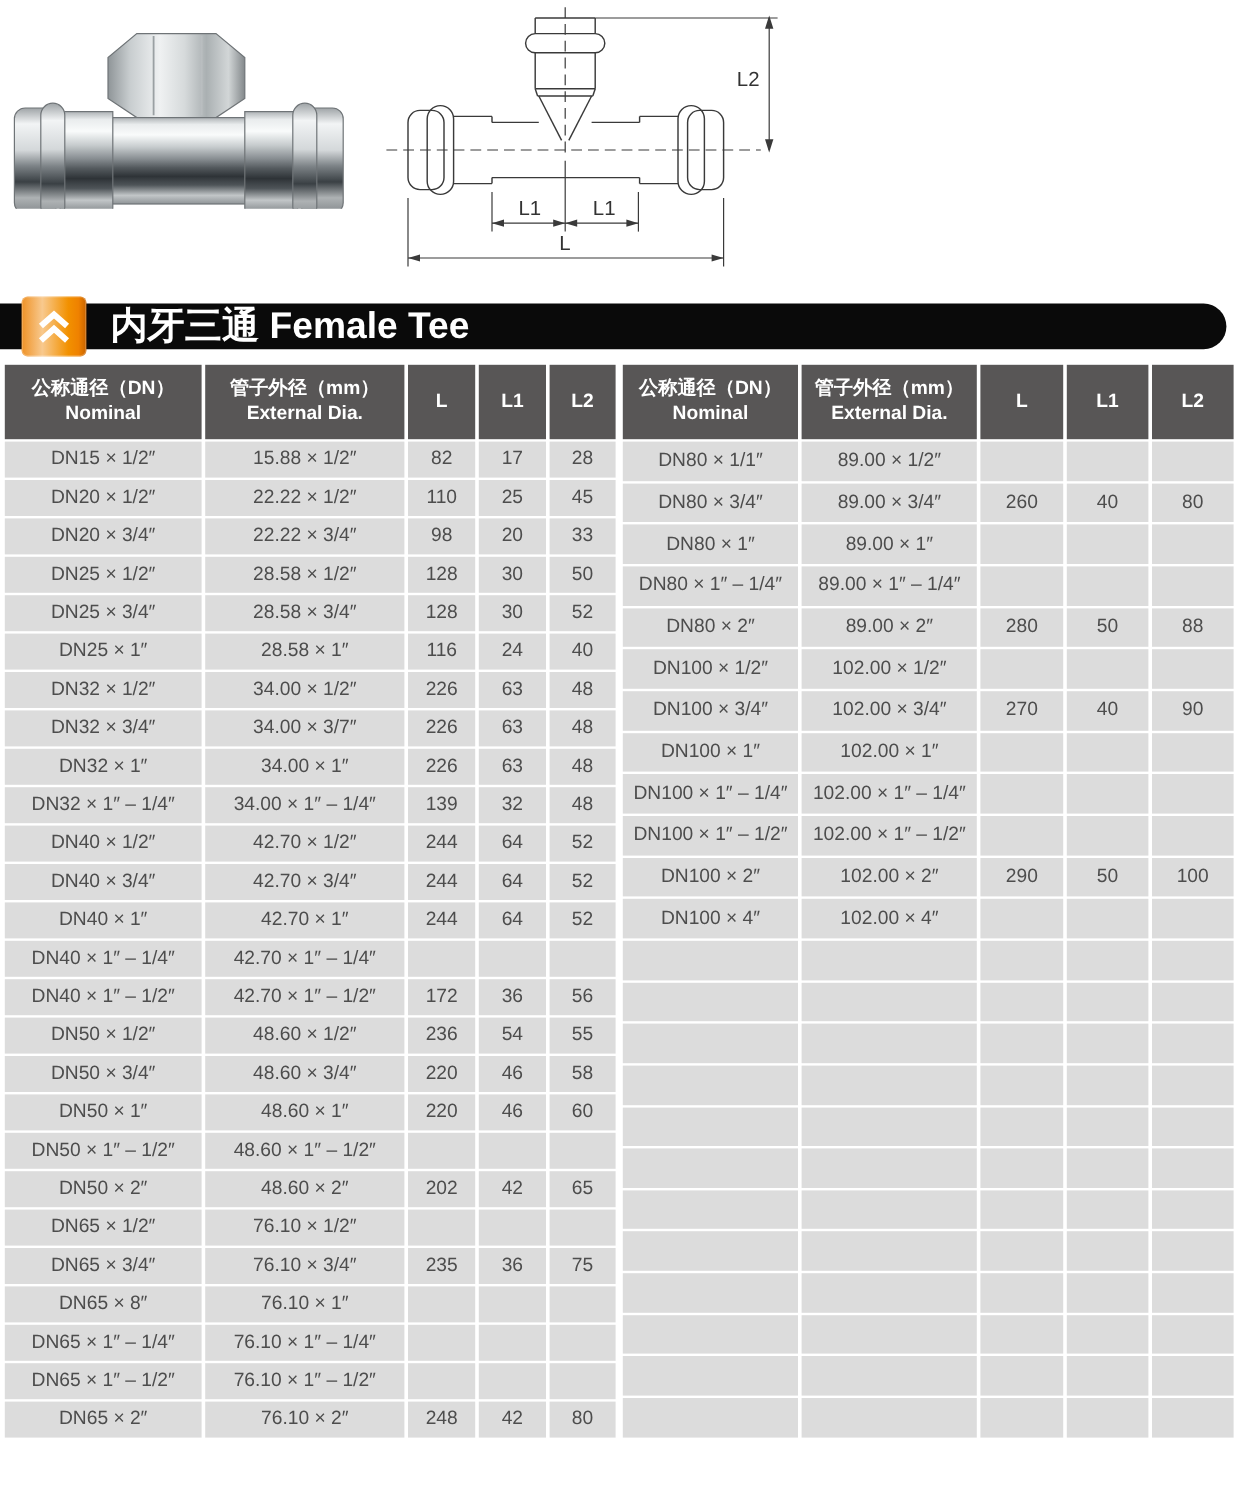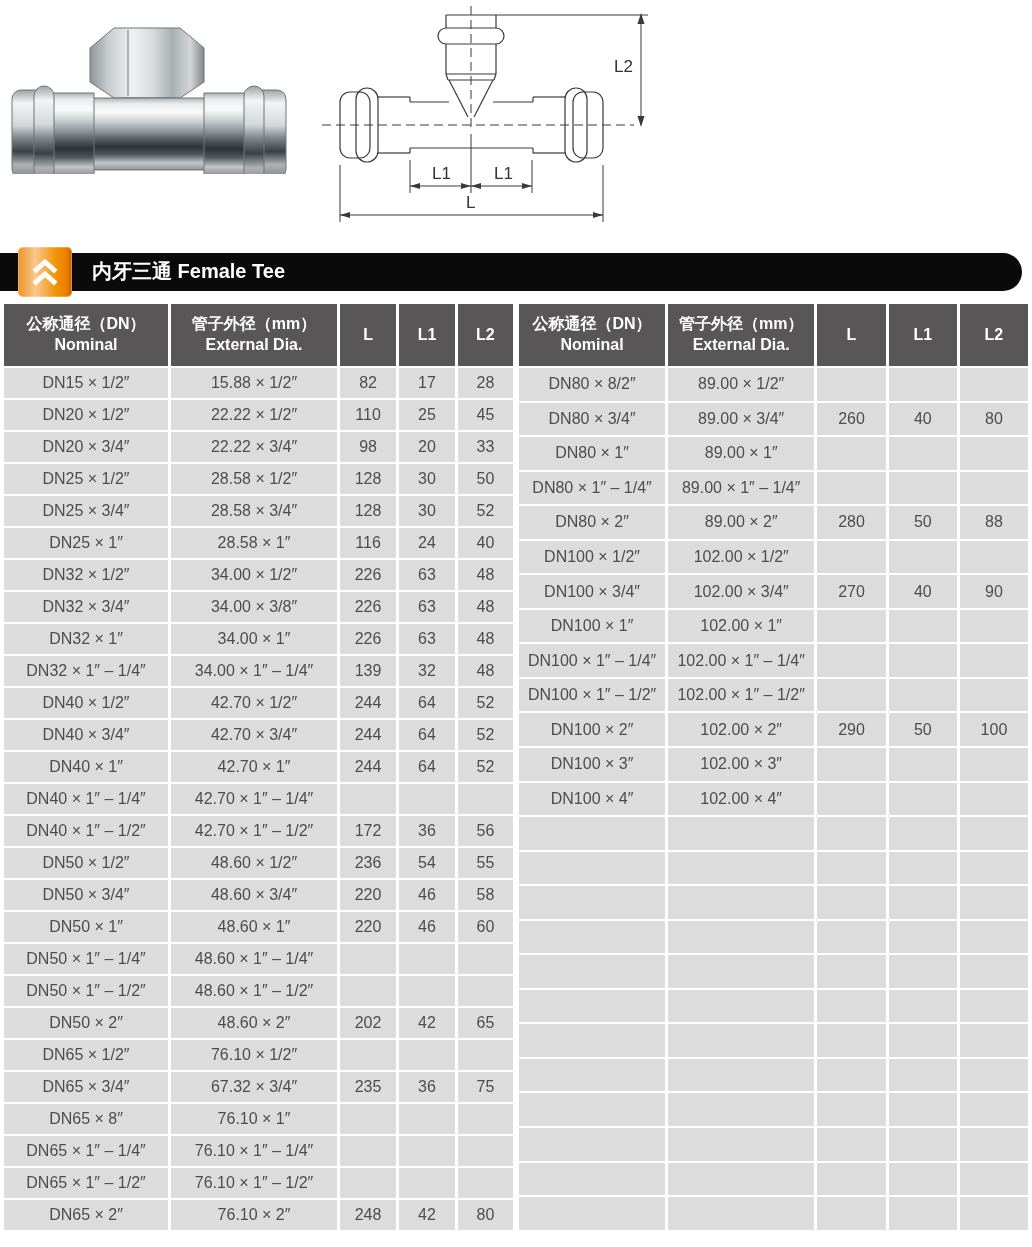--- a/index.html
+++ b/index.html
@@ -22,21 +22,21 @@
   }
   .banner-icon {
     position:absolute; left:18px; top:-6px; width:54px; height:50px;
     border-radius:5px;
     background:linear-gradient(90deg,#ef9226 0%,#f8c98e 32%,#f29100 72%,#ef8100 88%,#c76300 100%);
     display:flex; align-items:center; justify-content:center;
     box-shadow:0 0 0 1px rgba(255,255,255,.25) inset;
   }
   .banner-title {
     position:absolute; left:92px; top:0; height:52px; line-height:37px;
-    color:#ffffff; font-size:20px; font-weight:bold; white-space:nowrap;
+    color:#ffffff; font-size:31px; font-weight:bold; white-space:nowrap;
   }
 
   
   .tables-wrap {
     position:absolute; top:302px; left:1px; width:1030px;
     display:flex;
   }
   .spec-table {
     width:515px; table-layout:fixed;
     border-collapse:separate; border-spacing:3px 2px;
@@ -257,21 +257,21 @@
         </tr>
         <tr>
           <td>DN32 × 1/2″</td>
           <td>34.00 × 1/2″</td>
           <td>226</td>
           <td>63</td>
           <td>48</td>
         </tr>
         <tr>
           <td>DN32 × 3/4″</td>
-          <td>34.00 × 3/8″</td>
+          <td>34.00 × 3/7″</td>
           <td>226</td>
           <td>63</td>
           <td>48</td>
         </tr>
         <tr>
           <td>DN32 × 1″</td>
           <td>34.00 × 1″</td>
           <td>226</td>
           <td>63</td>
           <td>48</td>
@@ -333,27 +333,20 @@
           <td>58</td>
         </tr>
         <tr>
           <td>DN50 × 1″</td>
           <td>48.60 × 1″</td>
           <td>220</td>
           <td>46</td>
           <td>60</td>
         </tr>
         <tr>
-          <td>DN50 × 1″ – 1/4″</td>
-          <td>48.60 × 1″ – 1/4″</td>
-          <td></td>
-          <td></td>
-          <td></td>
-        </tr>
-        <tr>
           <td>DN50 × 1″ – 1/2″</td>
           <td>48.60 × 1″ – 1/2″</td>
           <td></td>
           <td></td>
           <td></td>
         </tr>
         <tr>
           <td>DN50 × 2″</td>
           <td>48.60 × 2″</td>
           <td>202</td>
@@ -362,21 +355,21 @@
         </tr>
         <tr>
           <td>DN65 × 1/2″</td>
           <td>76.10 × 1/2″</td>
           <td></td>
           <td></td>
           <td></td>
         </tr>
         <tr>
           <td>DN65 × 3/4″</td>
-          <td>67.32 × 3/4″</td>
+          <td>76.10 × 3/4″</td>
           <td>235</td>
           <td>36</td>
           <td>75</td>
         </tr>
         <tr>
           <td>DN65 × 8″</td>
           <td>76.10 × 1″</td>
           <td></td>
           <td></td>
           <td></td>
@@ -423,21 +416,21 @@
           <div>管子外径（mm）</div>
             <div>External Dia.</div>
         </th>
         <th>L</th>
         <th>L1</th>
         <th>L2</th>
       </tr>
     </thead>
     <tbody>
         <tr>
-          <td>DN80 × 8/2″</td>
+          <td>DN80 × 1/1″</td>
           <td>89.00 × 1/2″</td>
           <td></td>
           <td></td>
           <td></td>
         </tr>
         <tr>
           <td>DN80 × 3/4″</td>
           <td>89.00 × 3/4″</td>
           <td>260</td>
           <td>40</td>
@@ -500,27 +493,20 @@
           <td></td>
         </tr>
         <tr>
           <td>DN100 × 2″</td>
           <td>102.00 × 2″</td>
           <td>290</td>
           <td>50</td>
           <td>100</td>
         </tr>
         <tr>
-          <td>DN100 × 3″</td>
-          <td>102.00 × 3″</td>
-          <td></td>
-          <td></td>
-          <td></td>
-        </tr>
-        <tr>
           <td>DN100 × 4″</td>
           <td>102.00 × 4″</td>
           <td></td>
           <td></td>
           <td></td>
         </tr>
         <tr>
           <td></td>
           <td></td>
           <td></td>

